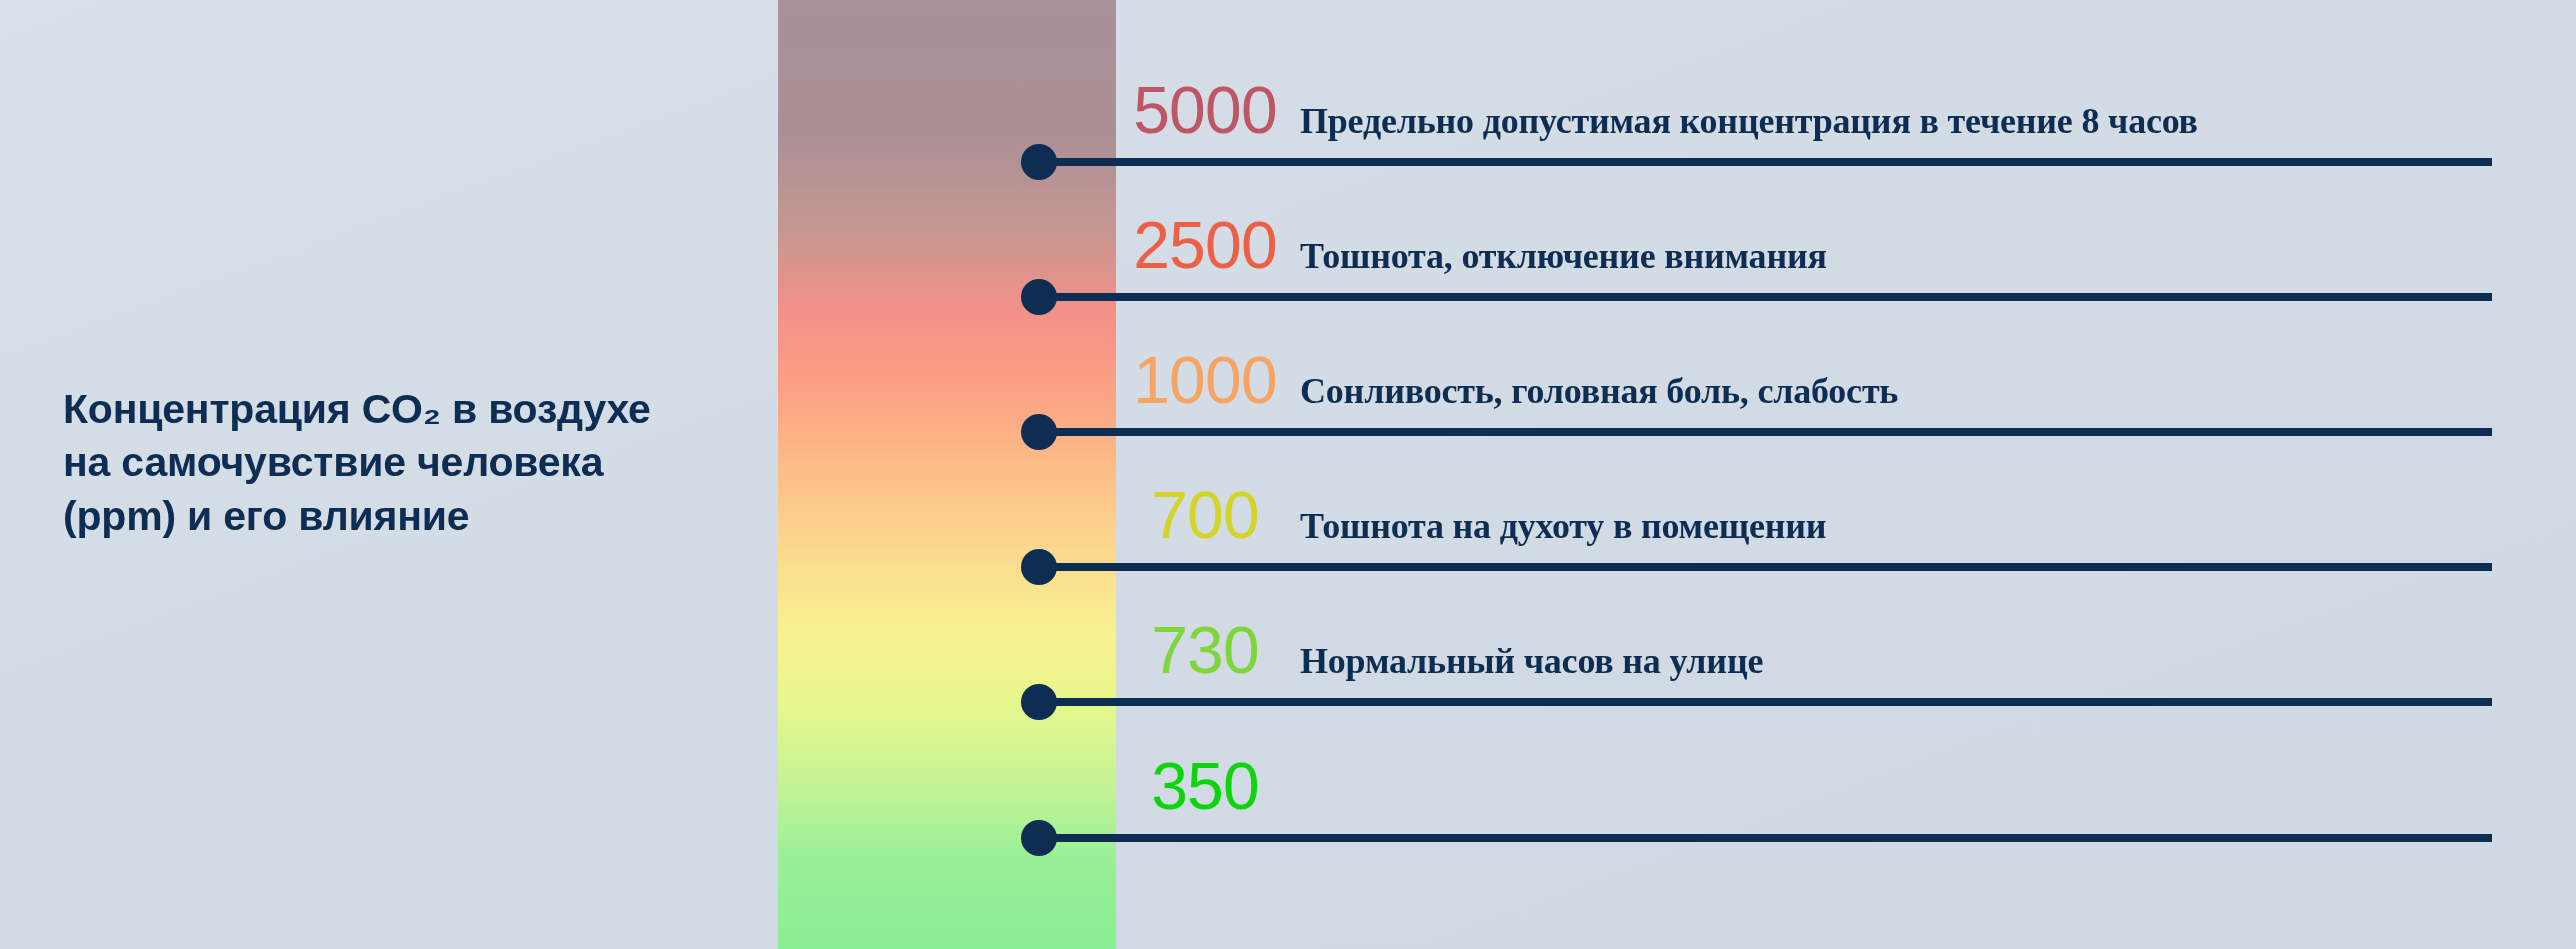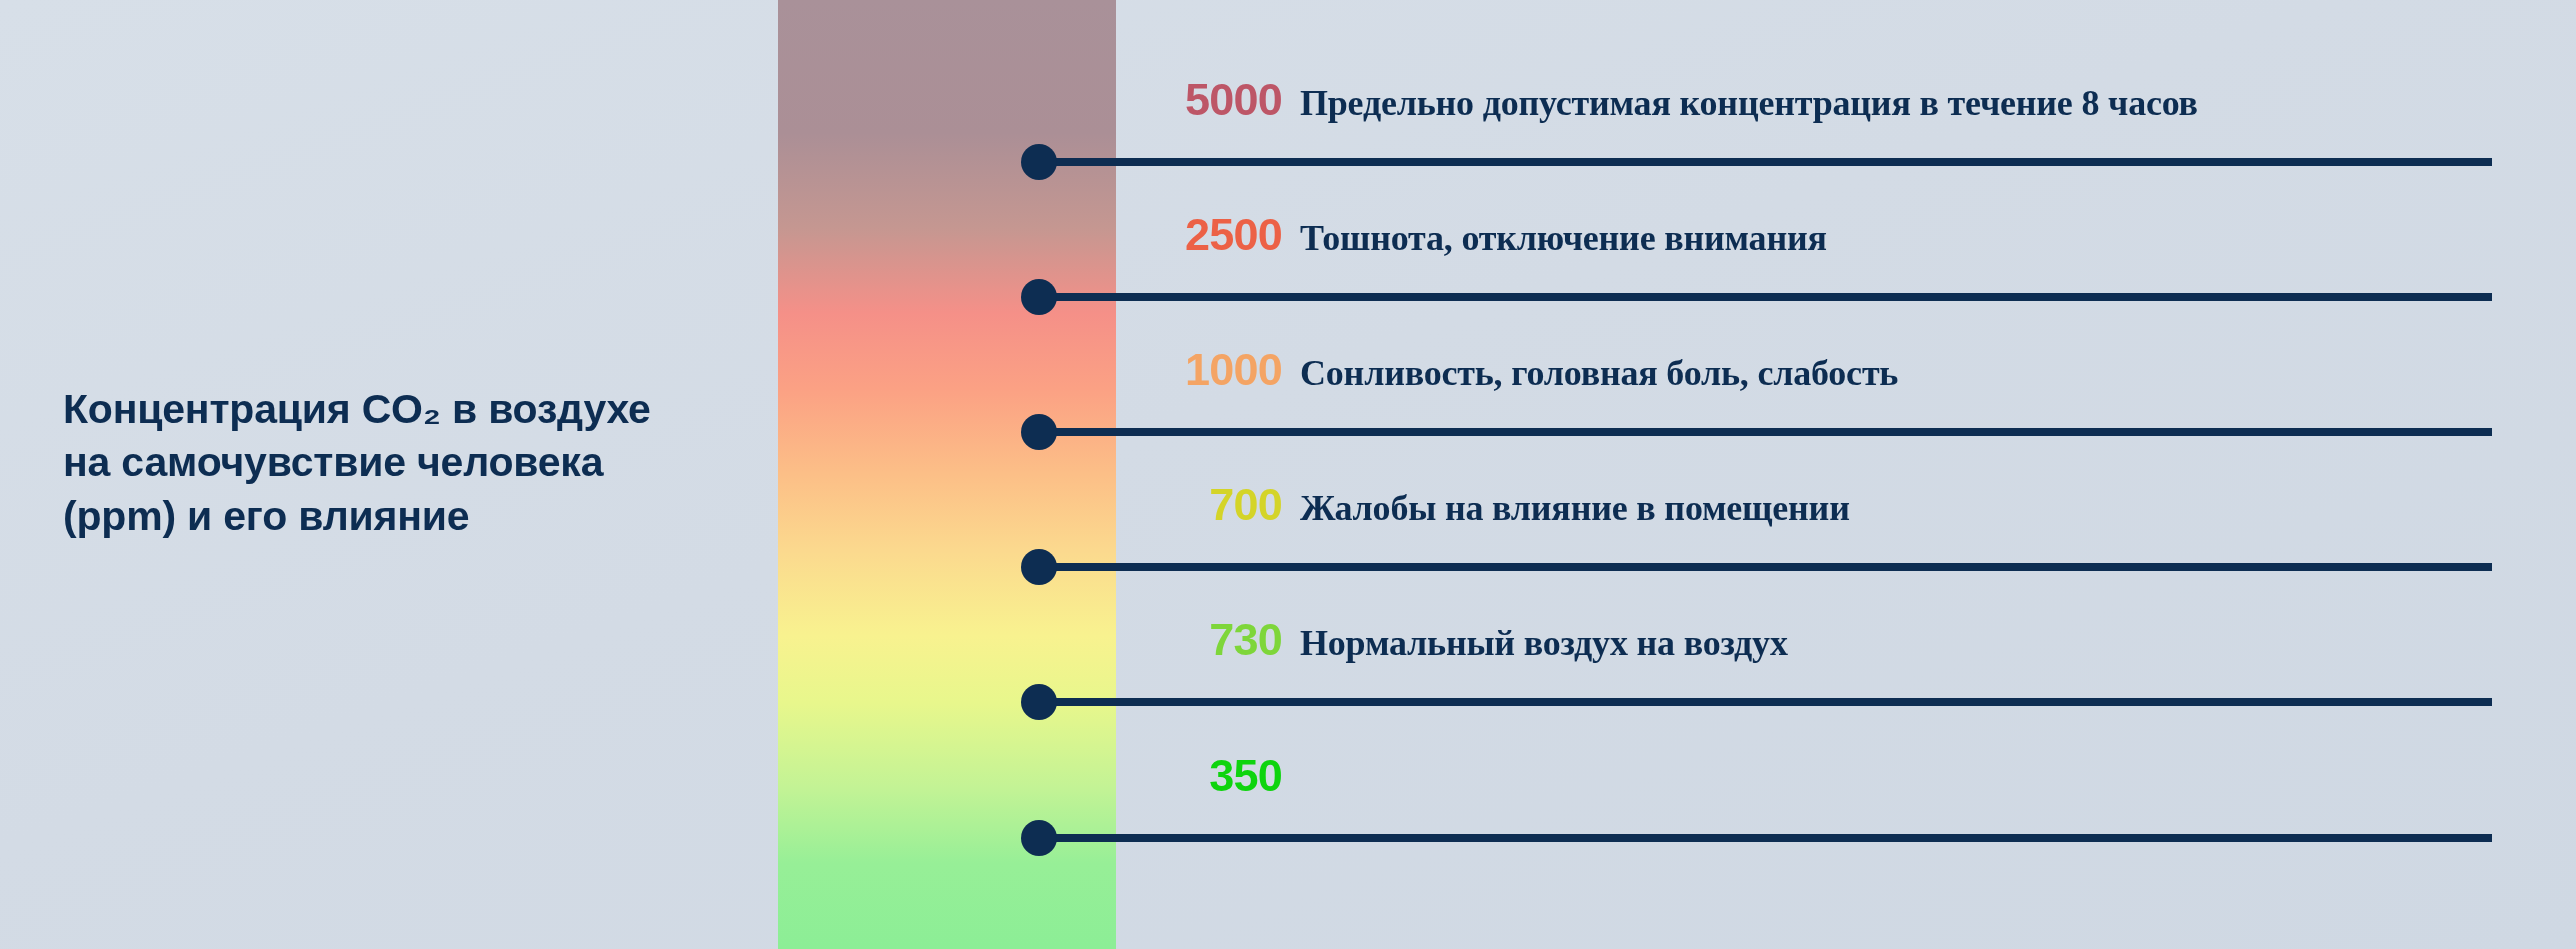--- a/index.html
+++ b/index.html
@@ -98,23 +98,23 @@
     top: -85px;
     height: 67px;
     display: flex;
     align-items: baseline;
     white-space: nowrap;
   }
 
   .row-value {
     display: inline-block;
     width: 154px;
-    text-align: right;
-    font-size: 45px;
-    font-weight: bold;
+    text-align: center;
+    font-size: 66px;
+    font-weight: normal;
     line-height: 1;
     letter-spacing: -0.8px;
   }
 
   .row-label {
     display: inline-block;
     margin-left: 18px;
     font-size: 36px;
     font-weight: bold;
     color: #0d2d52;
@@ -159,29 +159,29 @@
         <div class="row-content">
           <span class="row-value" style="color: rgb(244, 164, 100);">1000</span>
           <span class="row-label">Сонливость, головная боль, слабость</span>
         </div>
       </div>
       <div class="row" style="top: 567px;">
         <div class="connector-line"></div>
         <div class="connector-dot"></div>
         <div class="row-content">
           <span class="row-value" style="color: rgb(212, 212, 40);">700</span>
-          <span class="row-label">Жалобы на влияние в помещении</span>
+          <span class="row-label">Тошнота на духоту в помещении</span>
         </div>
       </div>
       <div class="row" style="top: 702px;">
         <div class="connector-line"></div>
         <div class="connector-dot"></div>
         <div class="row-content">
           <span class="row-value" style="color: rgb(126, 214, 58);">730</span>
-          <span class="row-label">Нормальный воздух на воздух</span>
+          <span class="row-label">Нормальный часов на улице</span>
         </div>
       </div>
       <div class="row" style="top: 838px;">
         <div class="connector-line"></div>
         <div class="connector-dot"></div>
         <div class="row-content">
           <span class="row-value" style="color: rgb(14, 212, 14);">350</span>
         </div>
       </div>
     </div>

